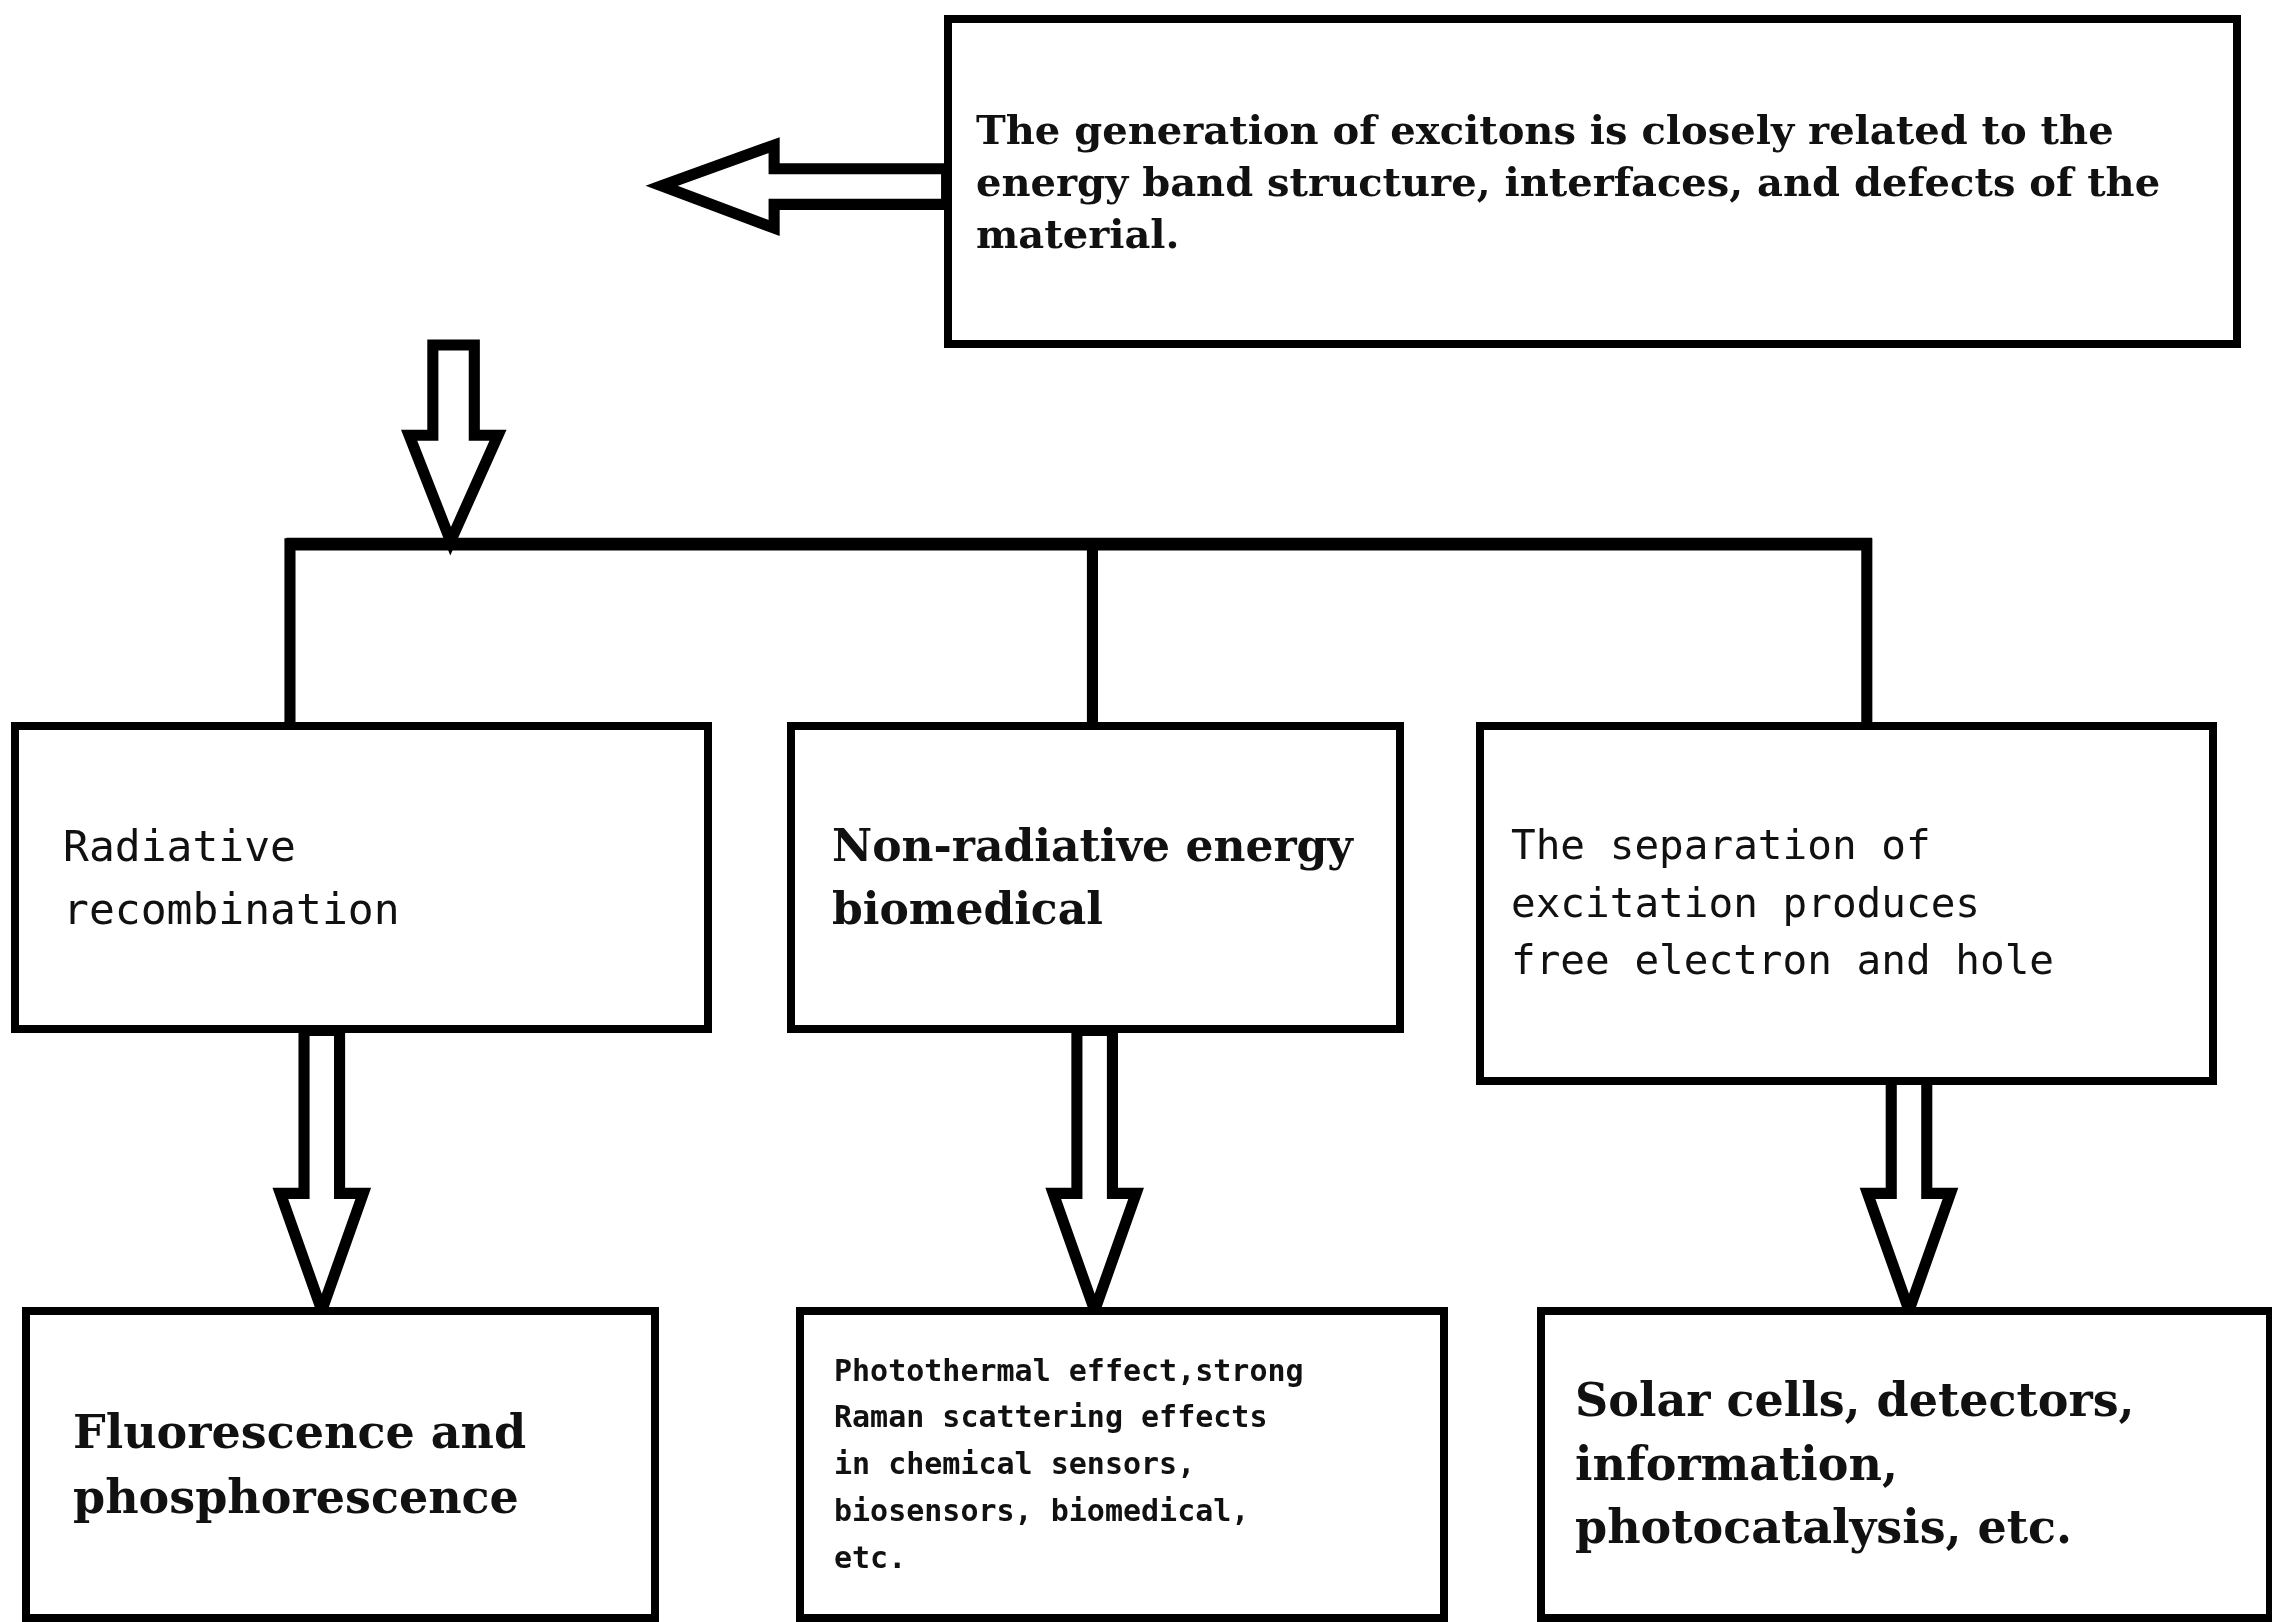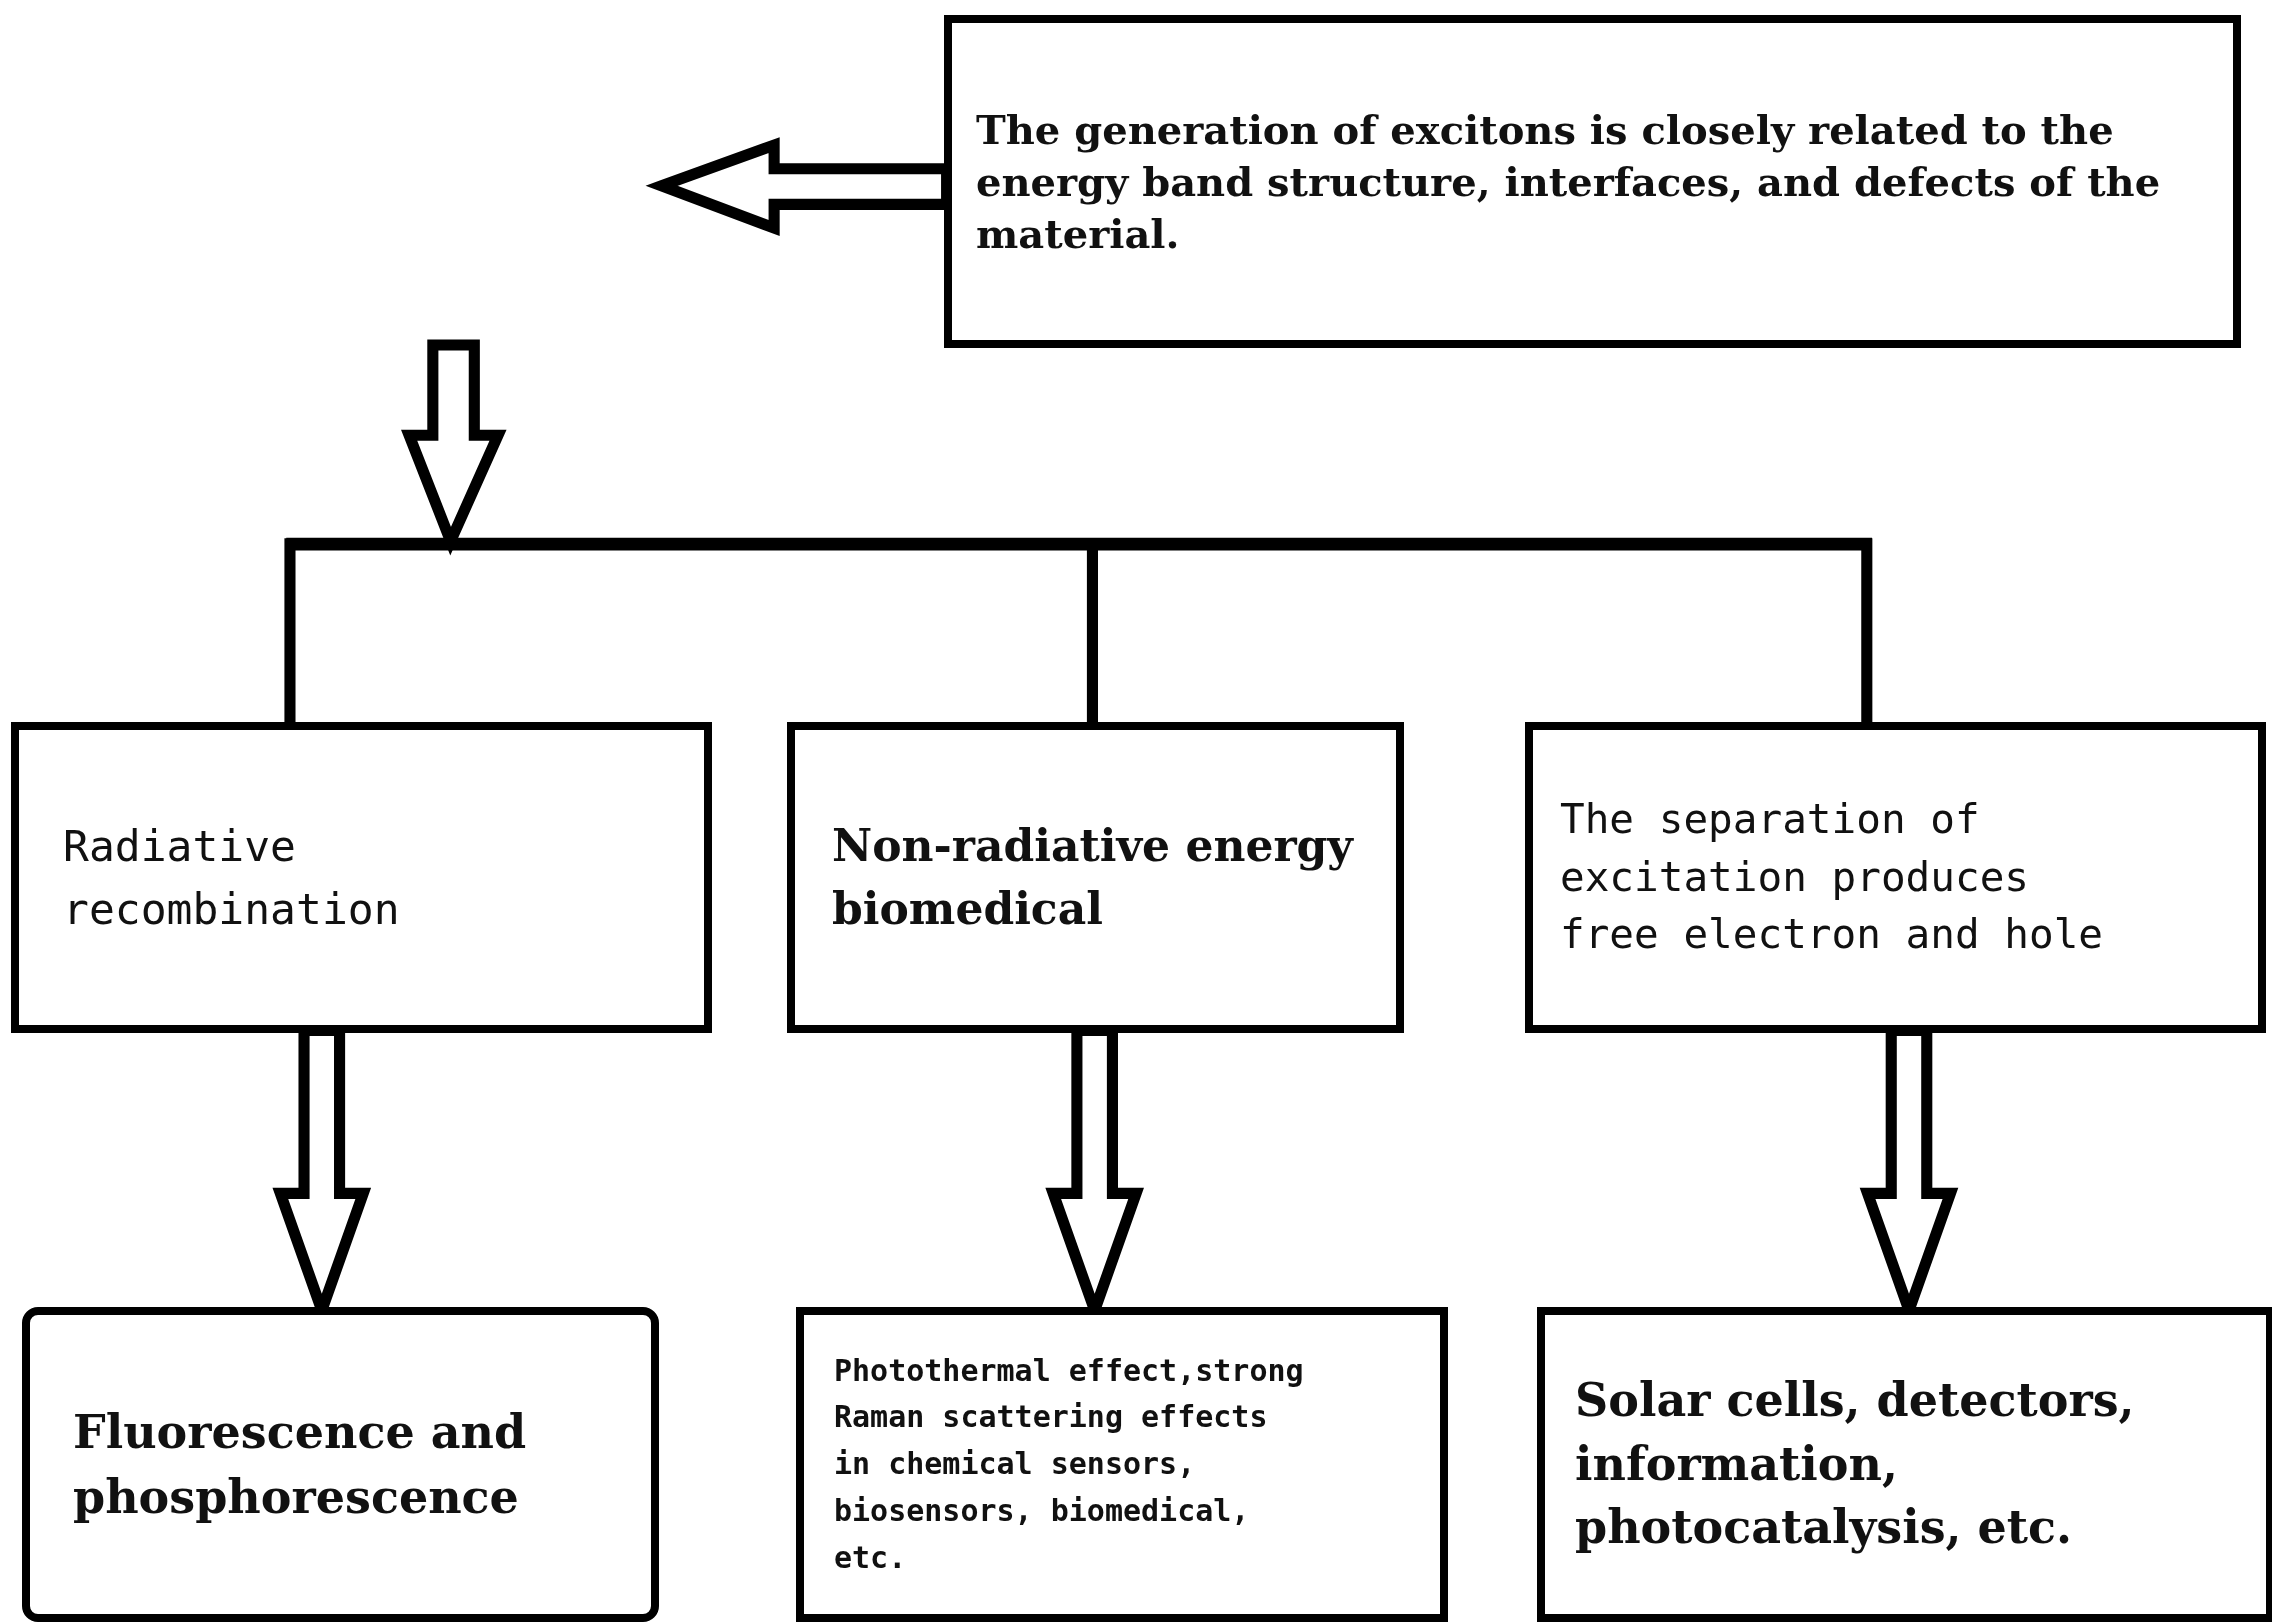--- a/index.html
+++ b/index.html
@@ -42,24 +42,24 @@
 
   #box-description{left:944px;top:15px;width:1297px;height:333px;}
   #box-description .txt{font-size:40px;line-height:1.30;padding-right:22px;margin-left:24px;}
 
   #box-radiative{left:11px;top:722px;width:701px;height:311px;}
   #box-radiative .txt{font-size:43px;line-height:1.45;padding-left:44px;}
 
   #box-nonradiative{left:787px;top:722px;width:617px;height:311px;}
   #box-nonradiative .txt{font-size:44px;line-height:1.42;padding-left:37px;padding-right:10.4px;}
 
-  #box-separation{left:1525px;top:722px;width:741px;height:311px;}
+  #box-separation{left:1476px;top:722px;width:741px;height:363px;}
   #box-separation .txt{font-size:41px;line-height:1.40;padding-left:27px;}
 
-  #box-fluorescence{left:22px;top:1307px;width:637px;height:315px;border-radius:16px;}
+  #box-fluorescence{left:22px;top:1307px;width:637px;height:315px;}
   #box-fluorescence .txt{font-size:46px;line-height:1.40;padding-left:43px;}
 
   #box-photothermal{left:796px;top:1307px;width:652px;height:315px;}
   #box-photothermal .txt{font-size:30px;line-height:1.56;padding-left:30px;font-weight:700;}
 
   #box-solar{left:1537px;top:1307px;width:737px;height:315px;}
   #box-solar .txt{font-size:46px;line-height:1.38;padding-left:30px;}
 
   
   #wires{position:absolute;left:0;top:0;width:2273px;height:1622px;z-index:1;}

